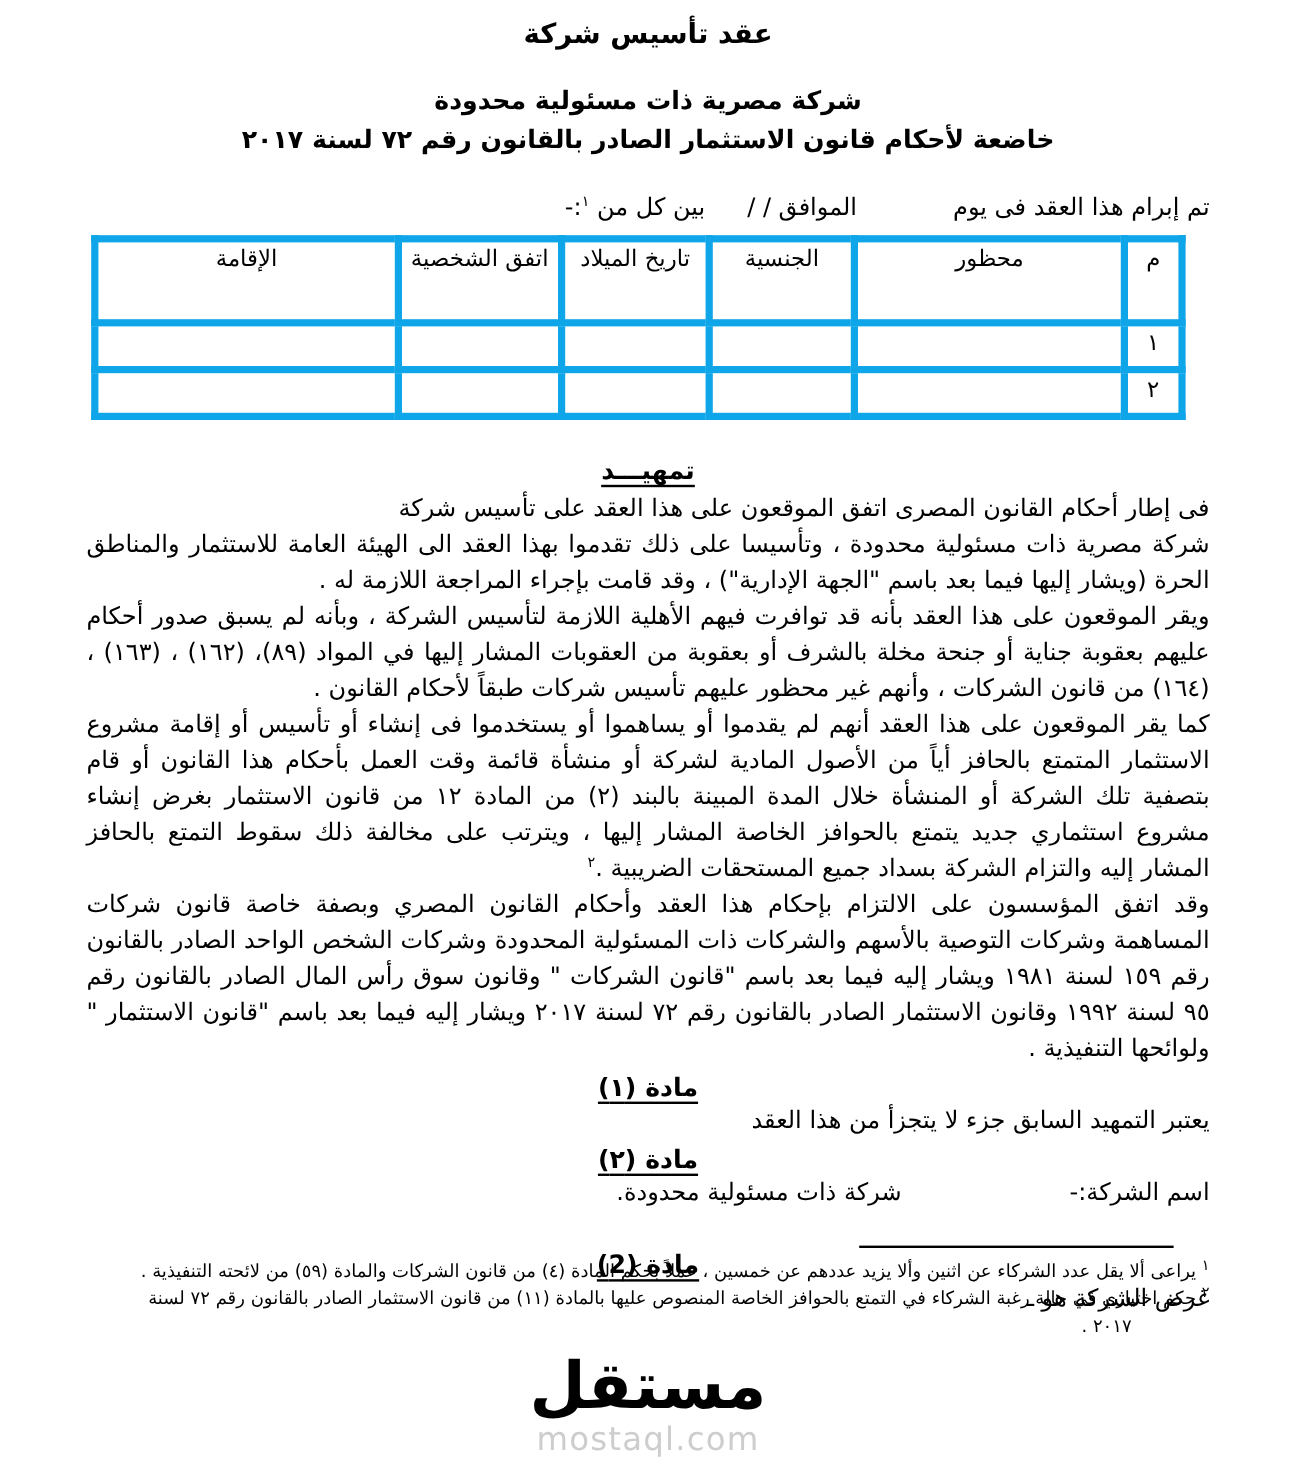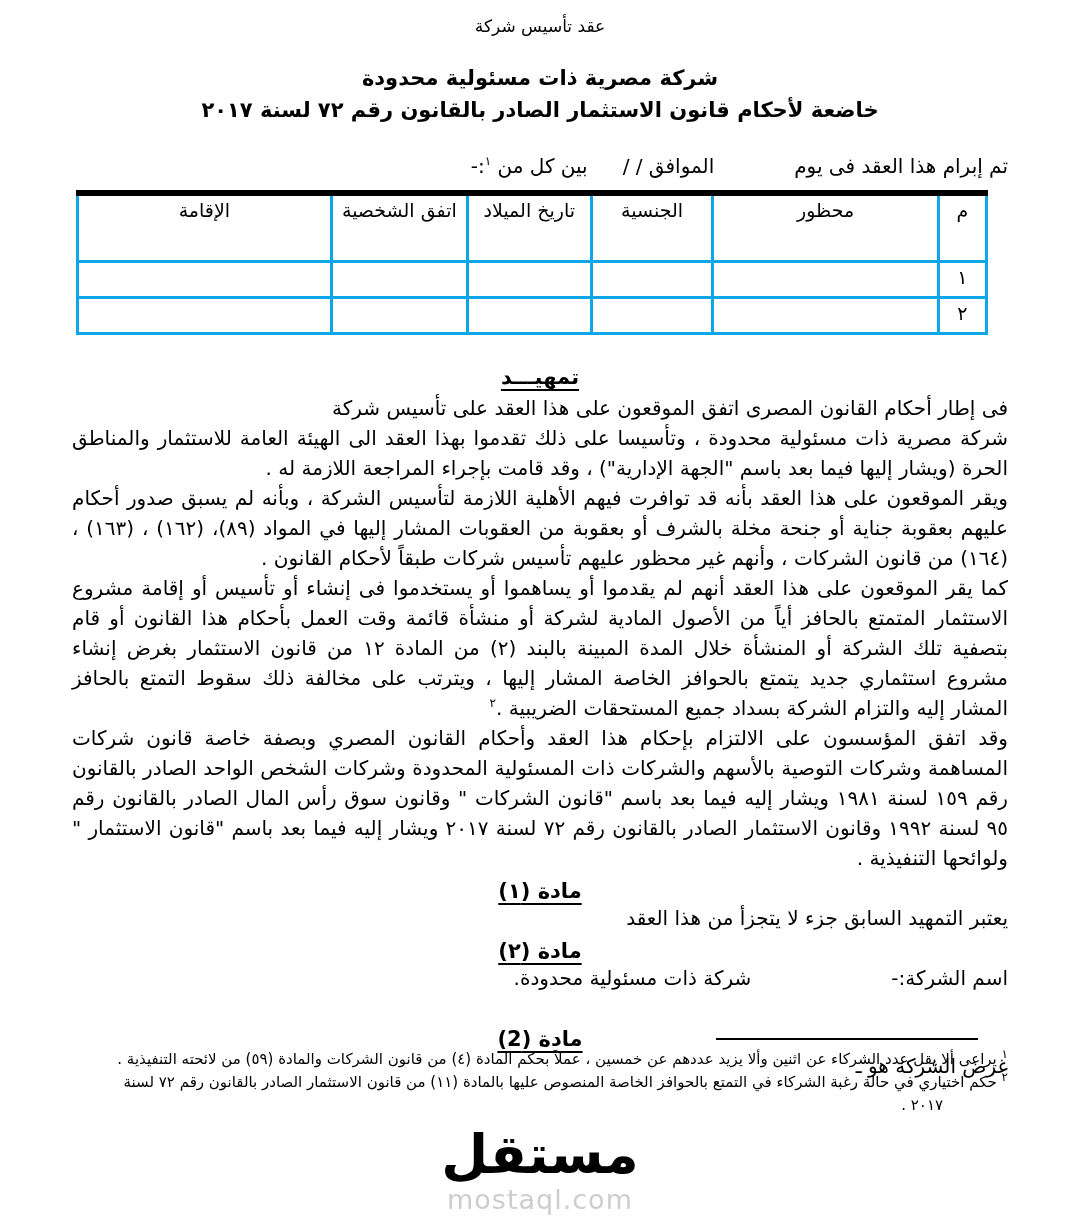--- a/index.html
+++ b/index.html
@@ -7,39 +7,39 @@
     position:relative;
     width:1080px;height:1227px;
     background:#ffffff;
     font-family:"DejaVu Sans",sans-serif;
     color:#000;
     direction:rtl;
     overflow:hidden;
   }
   .content{position:absolute;top:10px;right:72px;left:72px;}
   .doc-title{
-    text-align:center;font-size:17px;font-weight:400;margin:6px 0 0 0;
+    text-align:center;font-size:23px;font-weight:700;margin:6px 0 0 0;
   }
   .doc-subtitle{text-align:center;font-size:21px;font-weight:700;margin:0;}
   .sub1{margin-top:30px;}
   .sub2{margin-top:8px;}
   .intro-line{font-size:20px;text-align:right;margin:32px 0 0 0;white-space:nowrap;}
   .gap{display:inline-block;height:1px;}
   .g80{width:80px;} .g35{width:35px;} .g260{width:260px;} .g140{width:140px;}
   sup{font-size:12px;vertical-align:super;line-height:0;}
   table.partners{
     border-collapse:collapse;
     width:912px;
     margin:12px 20px 0 auto;
     border:3px solid #000;
     border-top:6px solid #000;
     table-layout:fixed;
   }
   table.partners th, table.partners td{
-    border:3px solid #0ea5e9;
+    border:6px solid #0ea5e9;
     font-size:19px;font-weight:400;
     text-align:center;vertical-align:top;
     padding:3px 4px;
   }
   table.partners thead th{height:58px;}
   table.partners tbody td{height:27px;}
   .col-num{width:5.3%;} .col-name{width:24.8%;} .col-nat{width:13.4%;}
   .col-birth{width:13.6%;} .col-id{width:15%;} .col-res{width:27.9%;}
   .section-heading{
     text-align:center;font-size:21px;font-weight:700;

